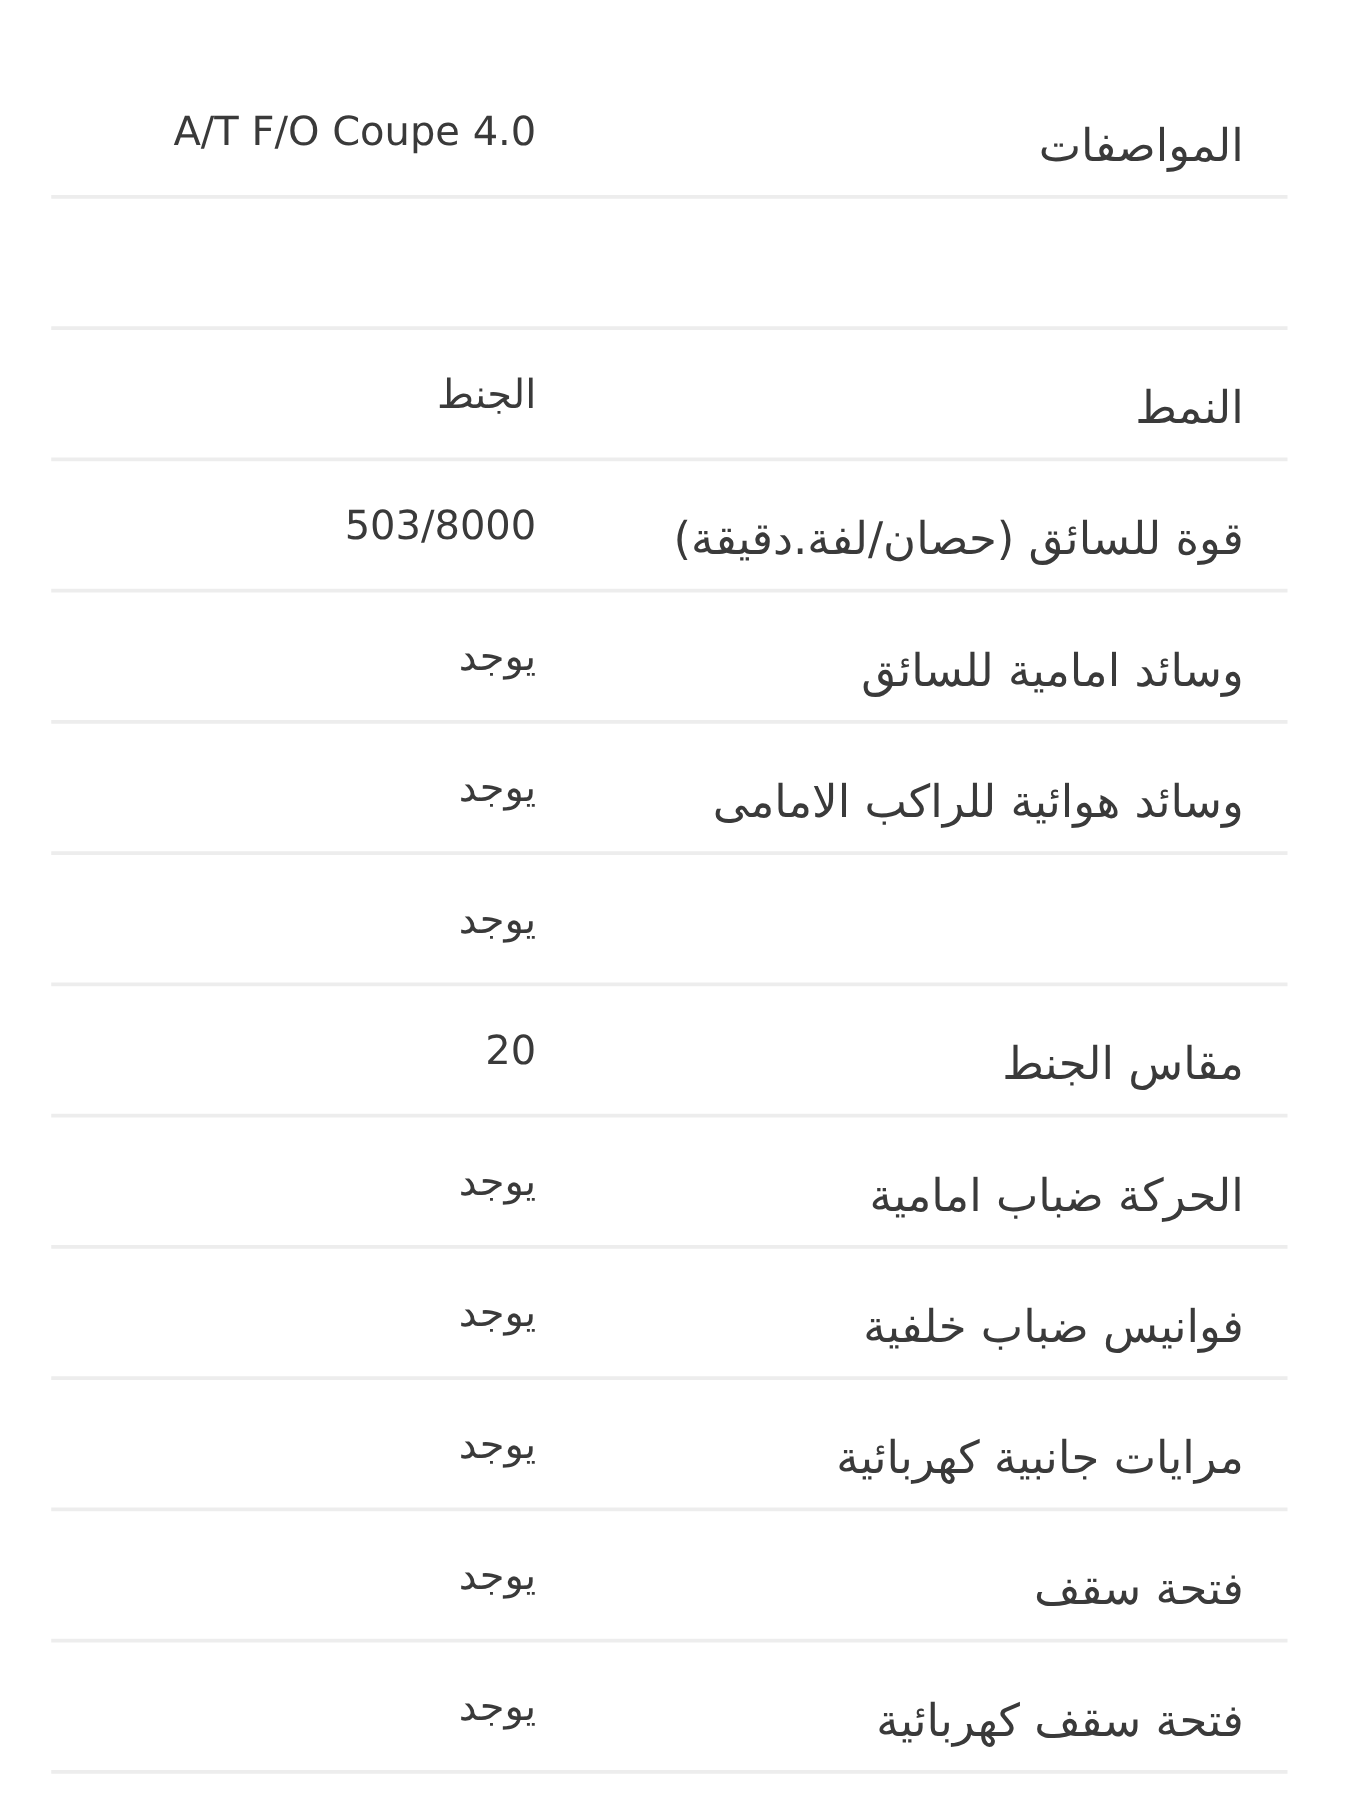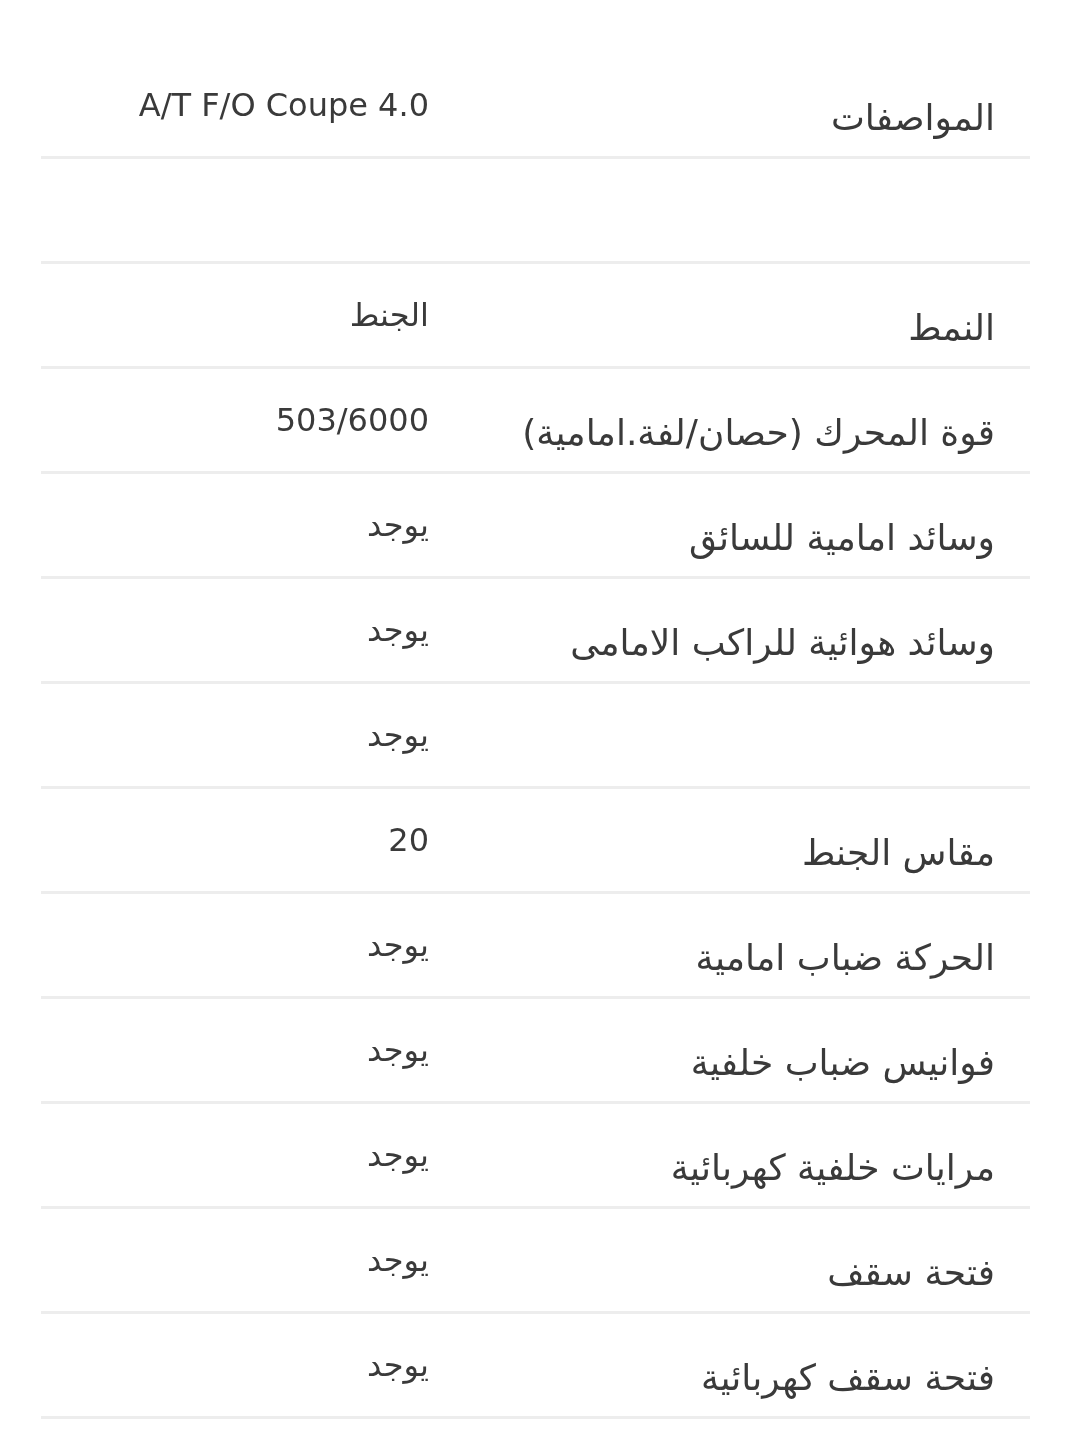--- a/index.html
+++ b/index.html
@@ -67,22 +67,22 @@
 
     <div class="spec-row">
     </div>
 
     <div class="spec-row">
       <span class="spec-label">النمط</span>
       <span class="spec-value">الجنط</span>
     </div>
 
     <div class="spec-row">
-      <span class="spec-label">قوة المحرك (حصان/لفة.امامية)</span>
-      <span class="spec-value">503/6000</span>
+      <span class="spec-label">قوة للسائق (حصان/لفة.دقيقة)</span>
+      <span class="spec-value">503/8000</span>
     </div>
 
     <div class="spec-row">
       <span class="spec-label">وسائد امامية للسائق</span>
       <span class="spec-value">يوجد</span>
     </div>
 
     <div class="spec-row">
       <span class="spec-label">وسائد هوائية للراكب الامامى</span>
       <span class="spec-value">يوجد</span>
@@ -101,21 +101,21 @@
       <span class="spec-label">الحركة ضباب امامية</span>
       <span class="spec-value">يوجد</span>
     </div>
 
     <div class="spec-row">
       <span class="spec-label">فوانيس ضباب خلفية</span>
       <span class="spec-value">يوجد</span>
     </div>
 
     <div class="spec-row">
-      <span class="spec-label">مرايات خلفية كهربائية</span>
+      <span class="spec-label">مرايات جانبية كهربائية</span>
       <span class="spec-value">يوجد</span>
     </div>
 
     <div class="spec-row">
       <span class="spec-label">فتحة سقف</span>
       <span class="spec-value">يوجد</span>
     </div>
 
     <div class="spec-row">
       <span class="spec-label">فتحة سقف كهربائية</span>

